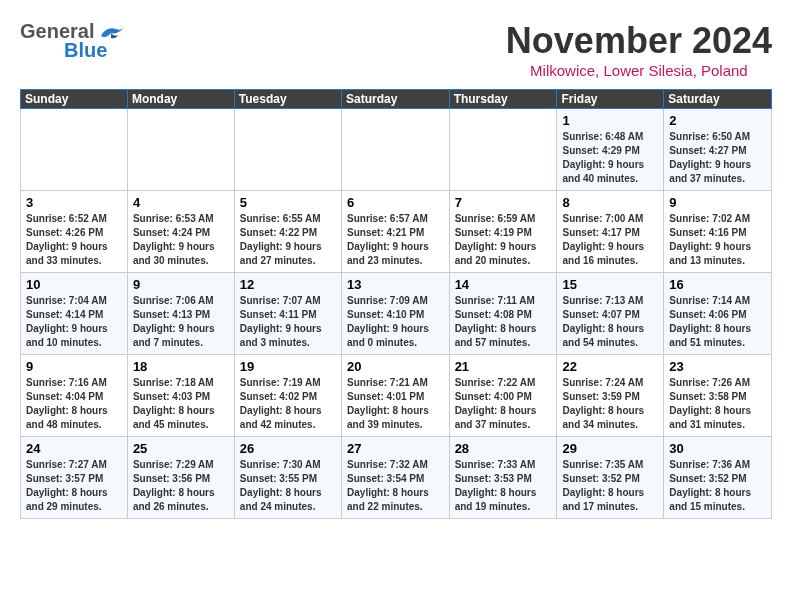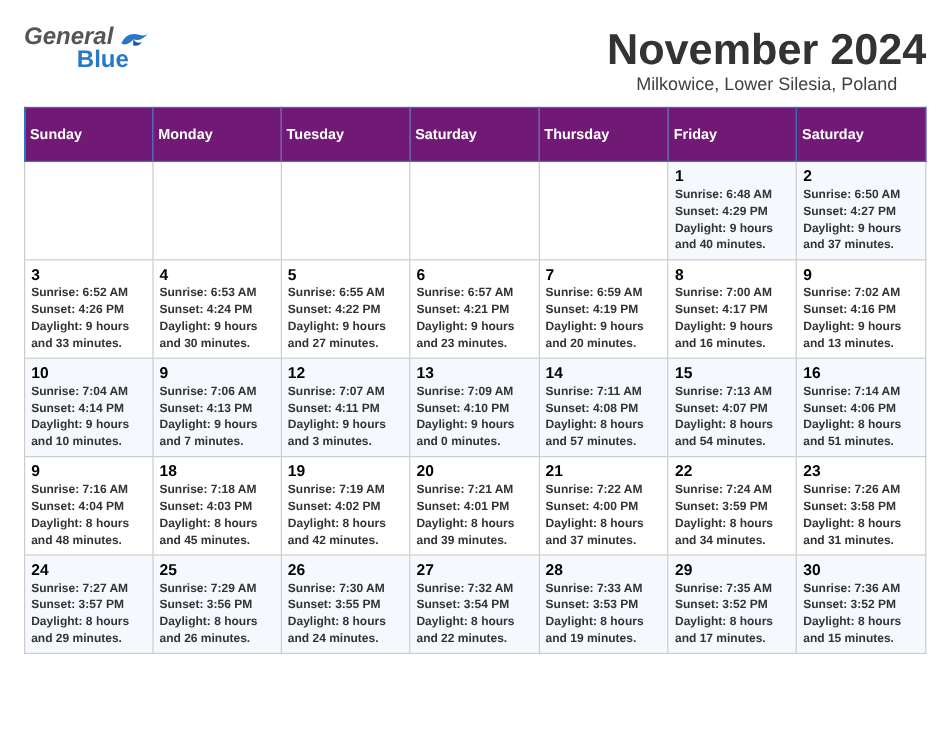--- a/index.html
+++ b/index.html
@@ -19,31 +19,31 @@
     .title-area {
       text-align: center;
     }
     .month-title {
       font-size: 36px;
       font-weight: bold;
       color: #333;
     }
     .subtitle {
       font-size: 15px;
-      color: #404040;
+      color: #be185d;
     }
     .calendar-table {
       width: 100%;
       border-collapse: collapse;
       font-size: 11px;
     }
     .calendar-table thead tr th {
-      background-color: #701a75;
+      background-color: #404040;
       color: #fff;
-      padding: 15px 4px;
+      padding: 2px 4px;
       text-align: left;
       font-size: 12px;
       font-weight: bold;
       border: 1px solid #2878c8;
     }
     .calendar-table tbody tr td {
       border: 1px solid #ccc;
       vertical-align: top;
       padding: 4px 5px;
       width: 113px;
@@ -67,21 +67,20 @@
       line-height: 1.4;
       font-weight: bold;
     }
     .empty-cell {
       background: #fff !important;
     }
     .logo-text-general {
       font-size: 20px;
       font-weight: bold;
       color: #555;
-      font-style: italic;
     }
     .logo-text-blue {
       font-size: 20px;
       font-weight: bold;
       color: #2878c8;
       margin-left: 44px;
     }
     .logo-bird {
       width: 30px;
       height: 22px;

